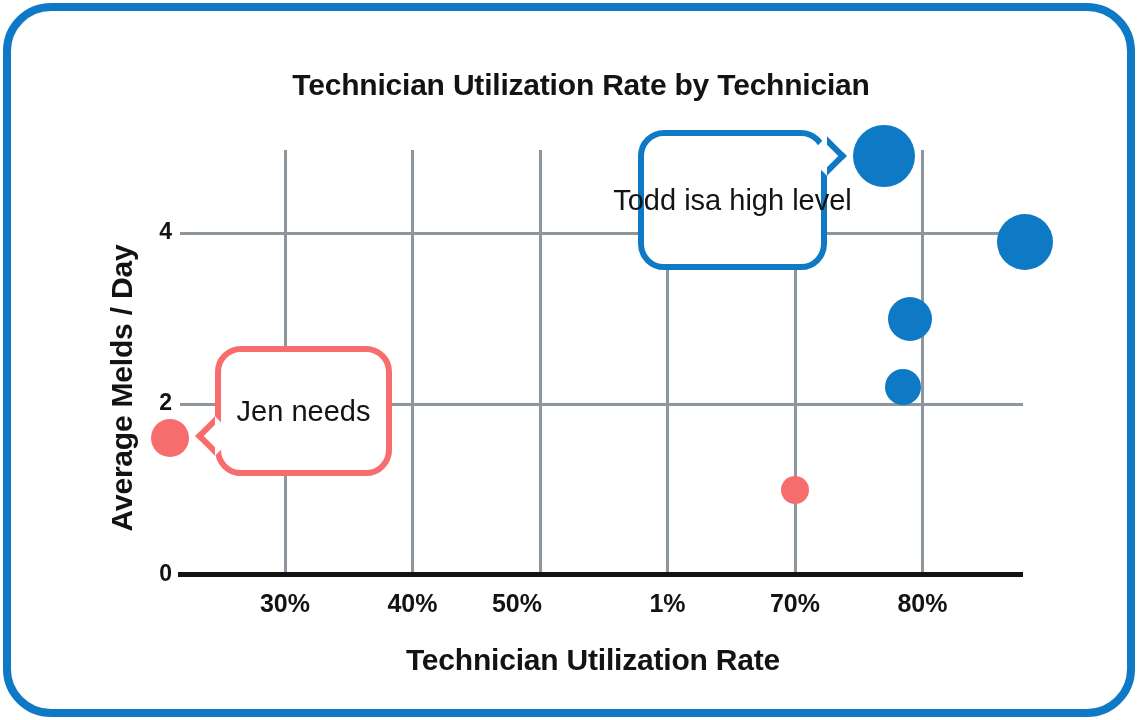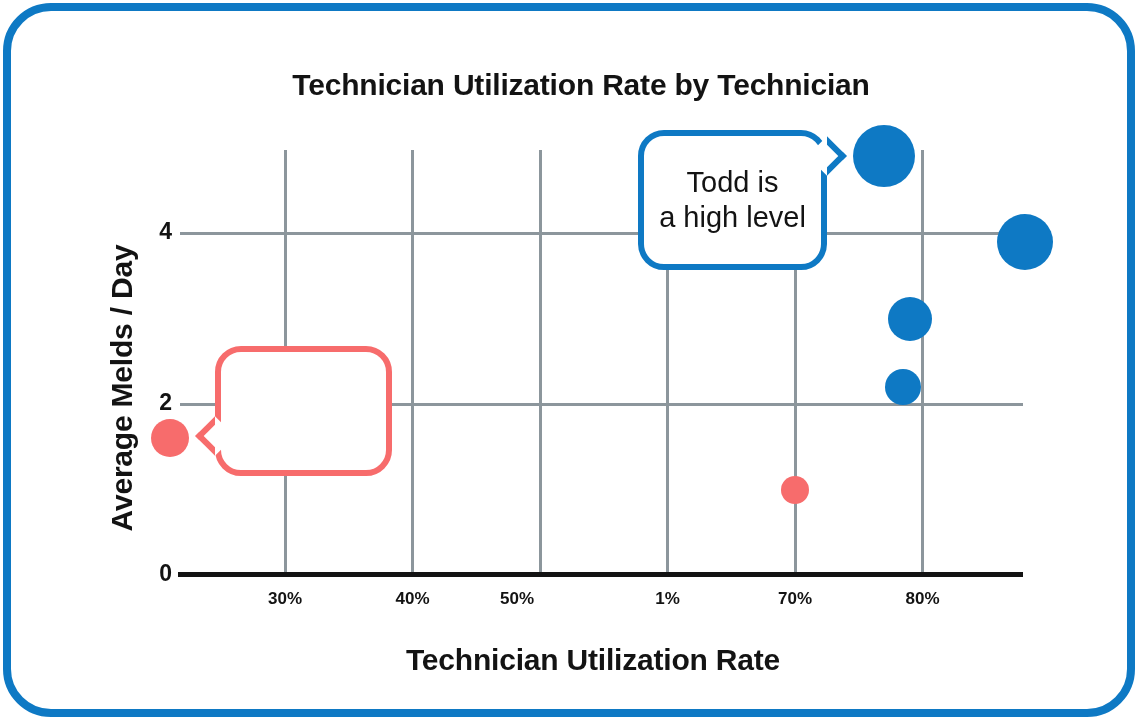--- a/index.html
+++ b/index.html
@@ -34,31 +34,31 @@
     position:absolute;left:122px;top:388px;
     transform:translate(-50%,-50%) rotate(-90deg);
     white-space:nowrap;font-size:30px;font-weight:700;letter-spacing:-0.2px;z-index:2;
   }
   #plot{position:absolute;left:0;top:0;width:1138px;height:720px;}
   .vgrid{position:absolute;top:150px;height:423px;width:3px;background:var(--grid);z-index:1;}
   .hgrid{position:absolute;left:180px;width:843px;height:3px;background:var(--grid);z-index:1;}
   .xaxis{position:absolute;left:178px;top:572px;width:845px;height:5px;background:var(--ink);z-index:2;}
   .xtick{
     position:absolute;top:589px;width:90px;text-align:center;
-    font-size:17px;font-weight:700;z-index:2;
+    font-size:25px;font-weight:700;z-index:2;
   }
   .ytick{
     position:absolute;left:110px;width:62px;text-align:right;
     font-size:23px;font-weight:700;z-index:2;
   }
   .dot{position:absolute;border-radius:50%;z-index:3;}
   .callout{
     position:absolute;box-sizing:border-box;background:#fff;
     border:6px solid;border-radius:26px;z-index:5;
-    display:flex;flex-direction:column;justify-content:center;align-items:center;
+    display:flex;flex-direction:row;justify-content:center;align-items:center;
     text-align:center;font-size:29px;line-height:35px;color:var(--ink);
   }
   .callout-line{white-space:nowrap;}
   .tail{
     position:absolute;width:28px;height:28px;box-sizing:border-box;
     background:#fff;border:6px solid transparent;transform:rotate(45deg);
   }
 </style>
 </head>
 <body>
@@ -93,17 +93,18 @@
     <div class="dot" style="left: 887.75px; top: 296.5px; width: 44px; height: 44px; background: rgb(14, 121, 196);"></div>
     <div class="dot" style="left: 885.375px; top: 368.9px; width: 36px; height: 36px; background: rgb(14, 121, 196);"></div>
     <div class="dot" style="left: 151.25px; top: 419.2px; width: 38px; height: 38px; background: rgb(247, 108, 108);"></div>
     <div class="dot" style="left: 781px; top: 475.5px; width: 28px; height: 28px; background: rgb(247, 108, 108);"></div>
     <div class="callout" style="left: 638px; top: 130px; width: 189px; height: 140px; border-color: rgb(14, 121, 196);">
       <div class="callout-line">Todd is</div>
       <div class="callout-line">a high level</div>
       <div class="tail" style="top: 6px; right: -20px; border-top-color: rgb(14, 121, 196); border-right-color: rgb(14, 121, 196);"></div>
     </div>
     <div class="callout" style="left: 215px; top: 346px; width: 177px; height: 130px; border-color: rgb(247, 108, 108);">
+      <div class="callout-line">Jen needs</div>
       <div class="tail" style="top: 70px; left: -20px; border-bottom-color: rgb(247, 108, 108); border-left-color: rgb(247, 108, 108);"></div>
     </div>
   </div>
 
 <div class="x-axis-title">Technician Utilization Rate</div>
 
 </body></html>

